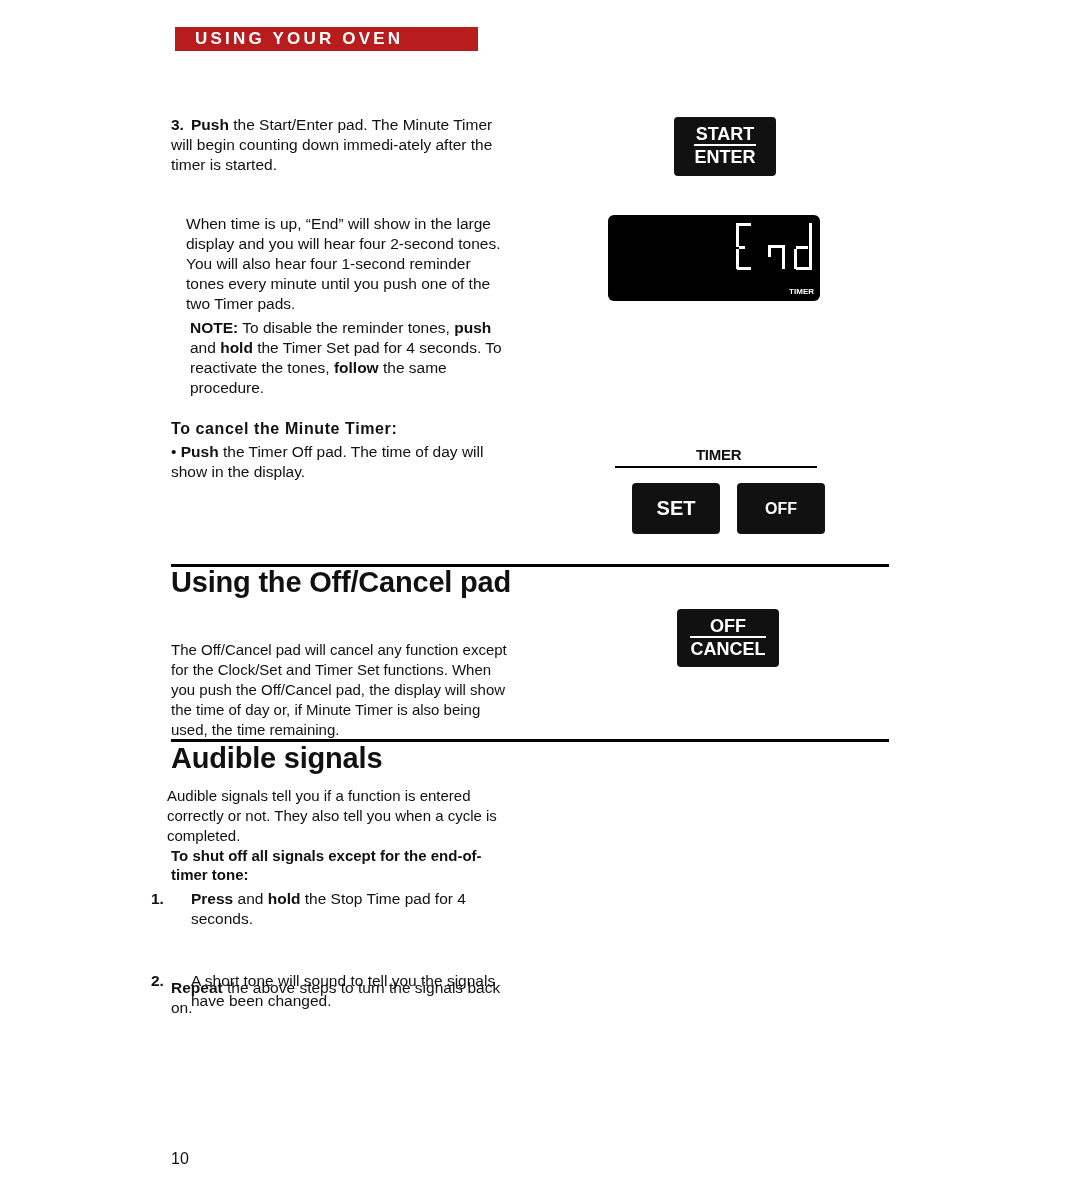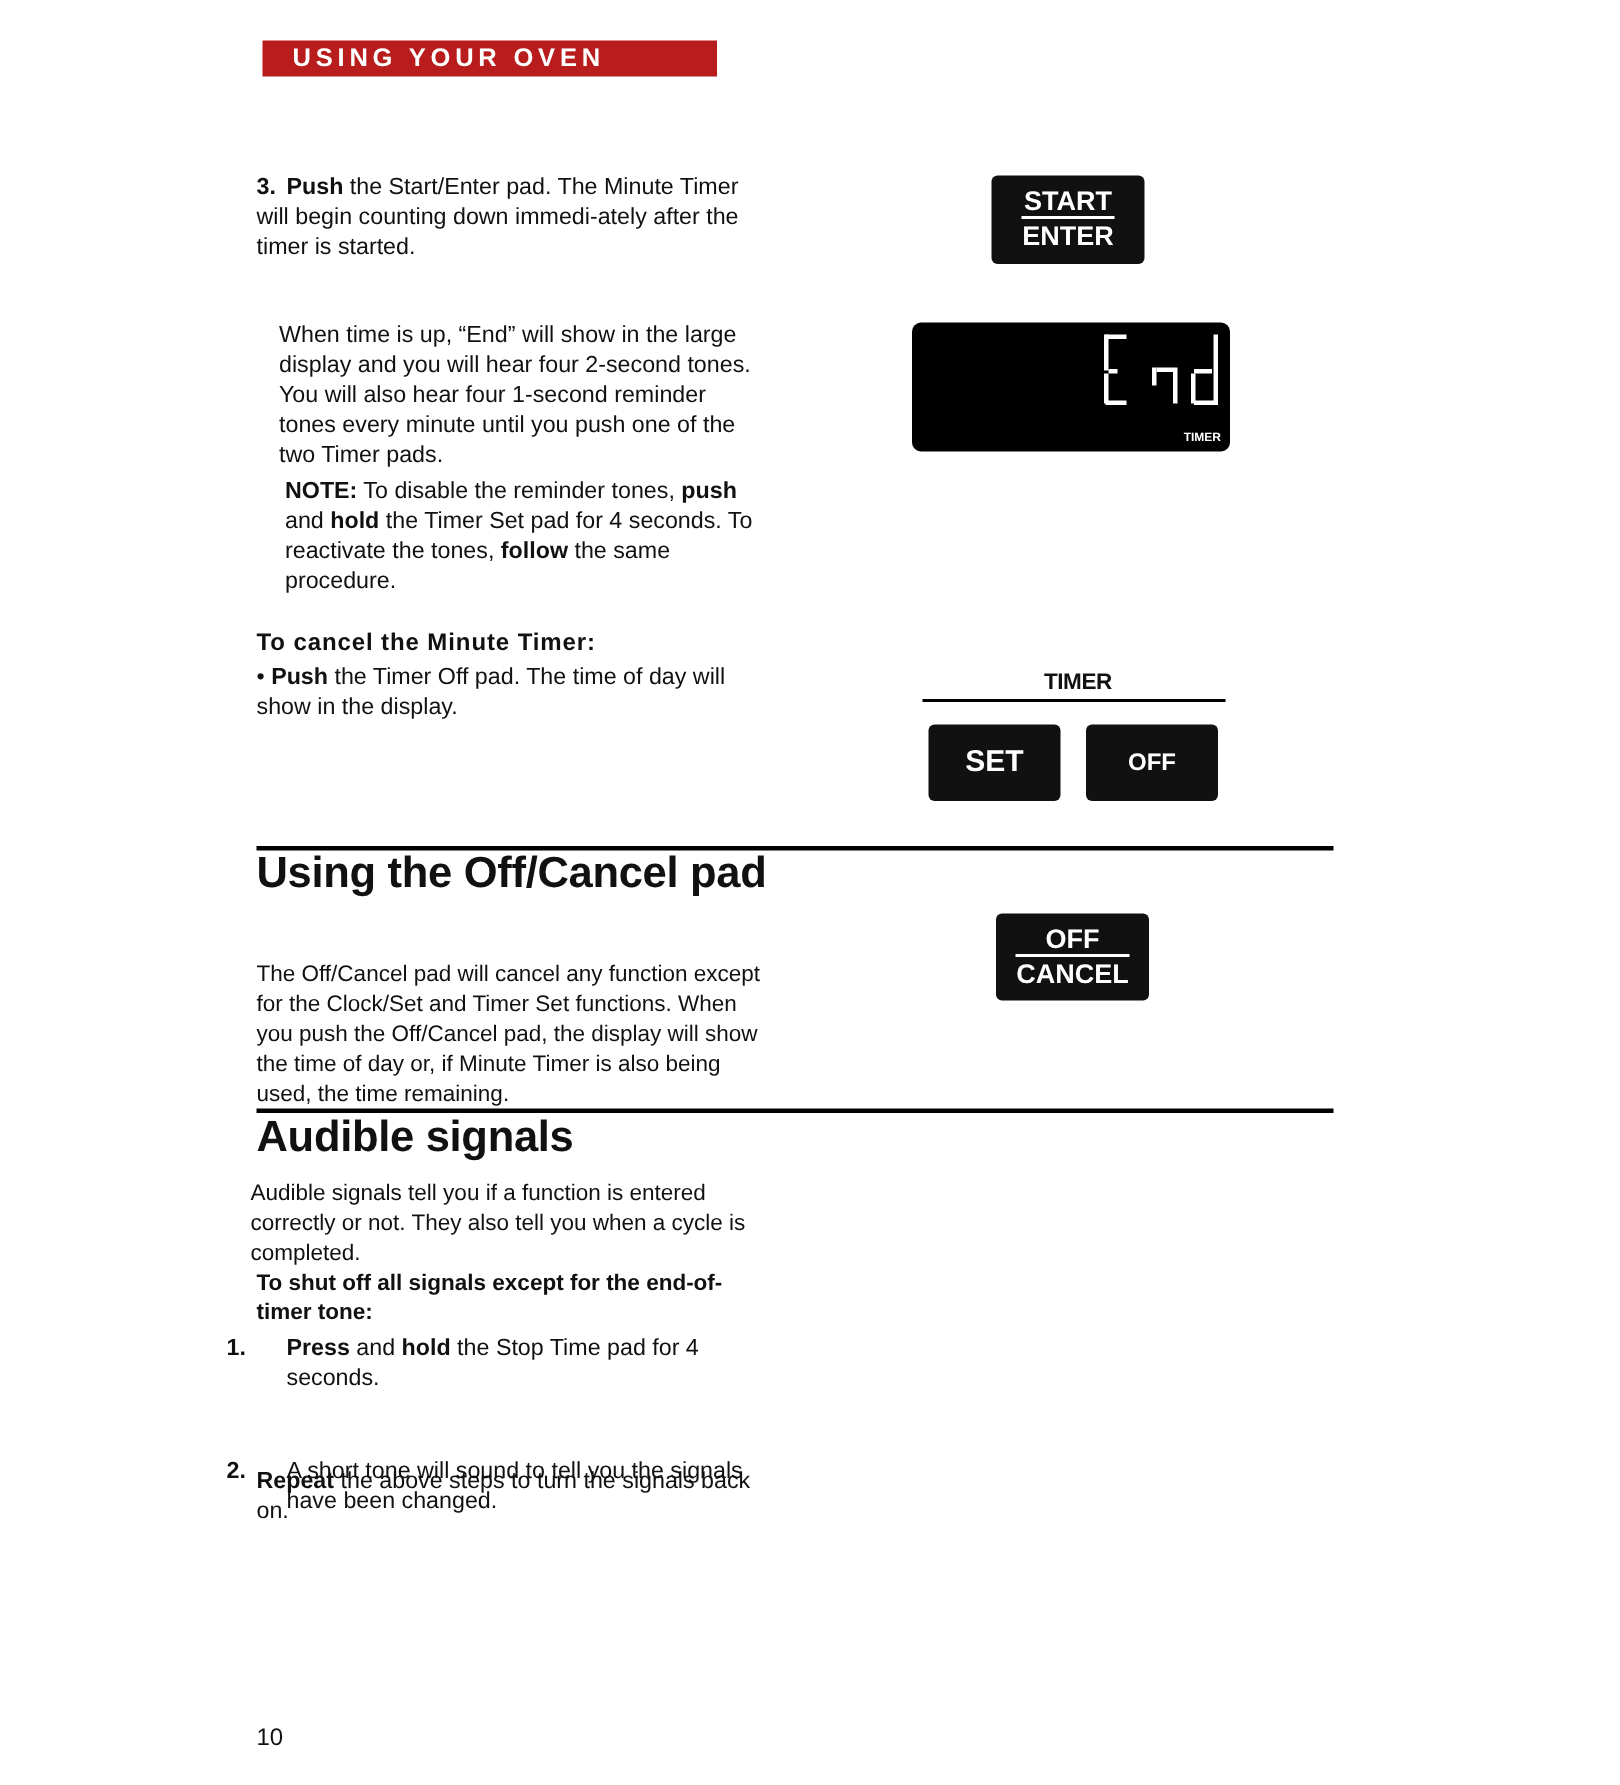--- a/index.html
+++ b/index.html
@@ -8,21 +8,21 @@
   .header-bar { position:absolute; left:139px; top:27px; width:303px; height:24px;
                 background:#b91c1c; color:#fff; font-weight:bold; font-size:17px;
                 letter-spacing:3.2px; line-height:24px; padding-left:20px; box-sizing:border-box;margin-left:36px; }
   .p { position:absolute; font-size:15.5px; line-height:20px; }
   .b { font-weight:bold; }
   .num { display:inline-block; width:20px; font-weight:bold; }
   .subhead { position:absolute; font-weight:bold; font-size:16px; letter-spacing:0.6px; }
   .h1 { position:absolute; font-weight:bold; font-size:29px; font-family:"Liberation Sans", sans-serif; letter-spacing:-0.2px; }
   .rule { position:absolute; height:3px; background:#000; }
   .pad { position:absolute; background:#111; border-radius:4px; color:#fff; font-weight:bold;
-         text-align:center; font-size:18px; }
+         text-align:center; font-size:18px;margin-left:13px; }
   .pad .top { display:block; border-bottom:2px solid #fff; margin:0 auto; }
   .display { position:absolute; background:#000; border-radius:6px; }
   .seg { position:absolute; background:#fff; }
   .timer-label { position:absolute; color:#fff; font-size:8px; font-weight:bold; }
   .page-num { position:absolute; left:171px; top:1150px; font-size:16px; }
 </style>
 </head>
 <body>
 
 <div class="header-bar">USING YOUR OVEN</div>

